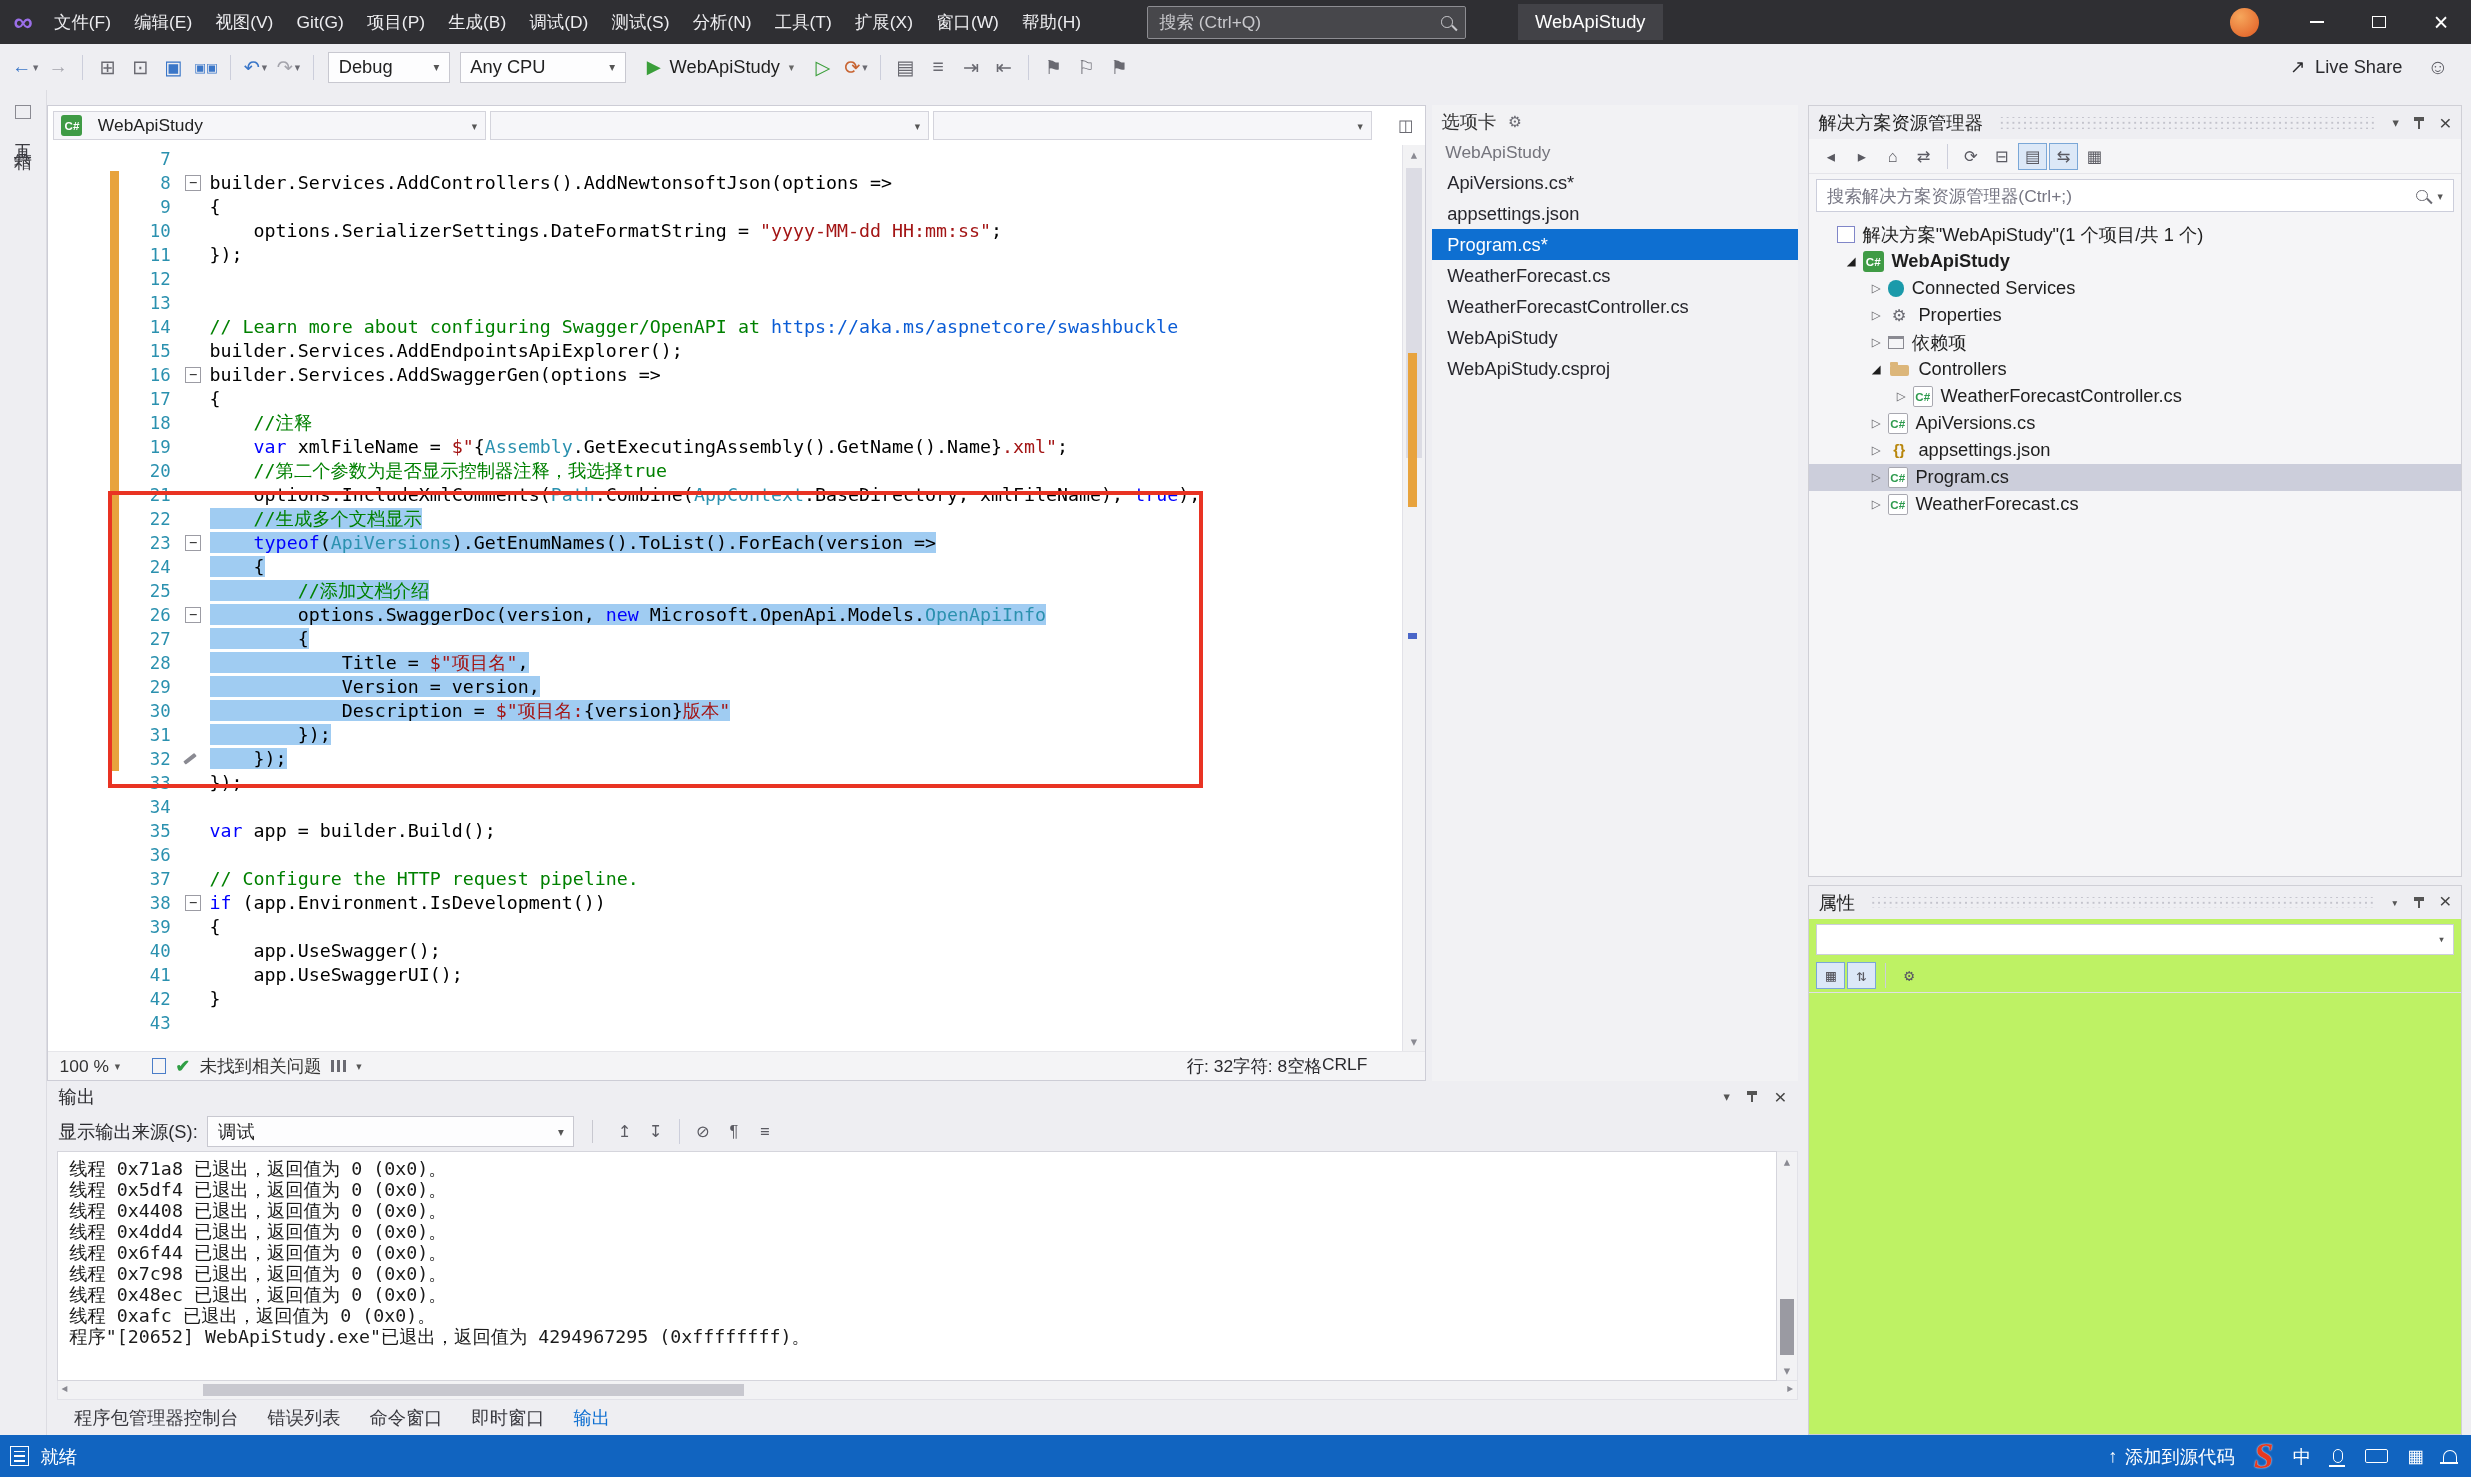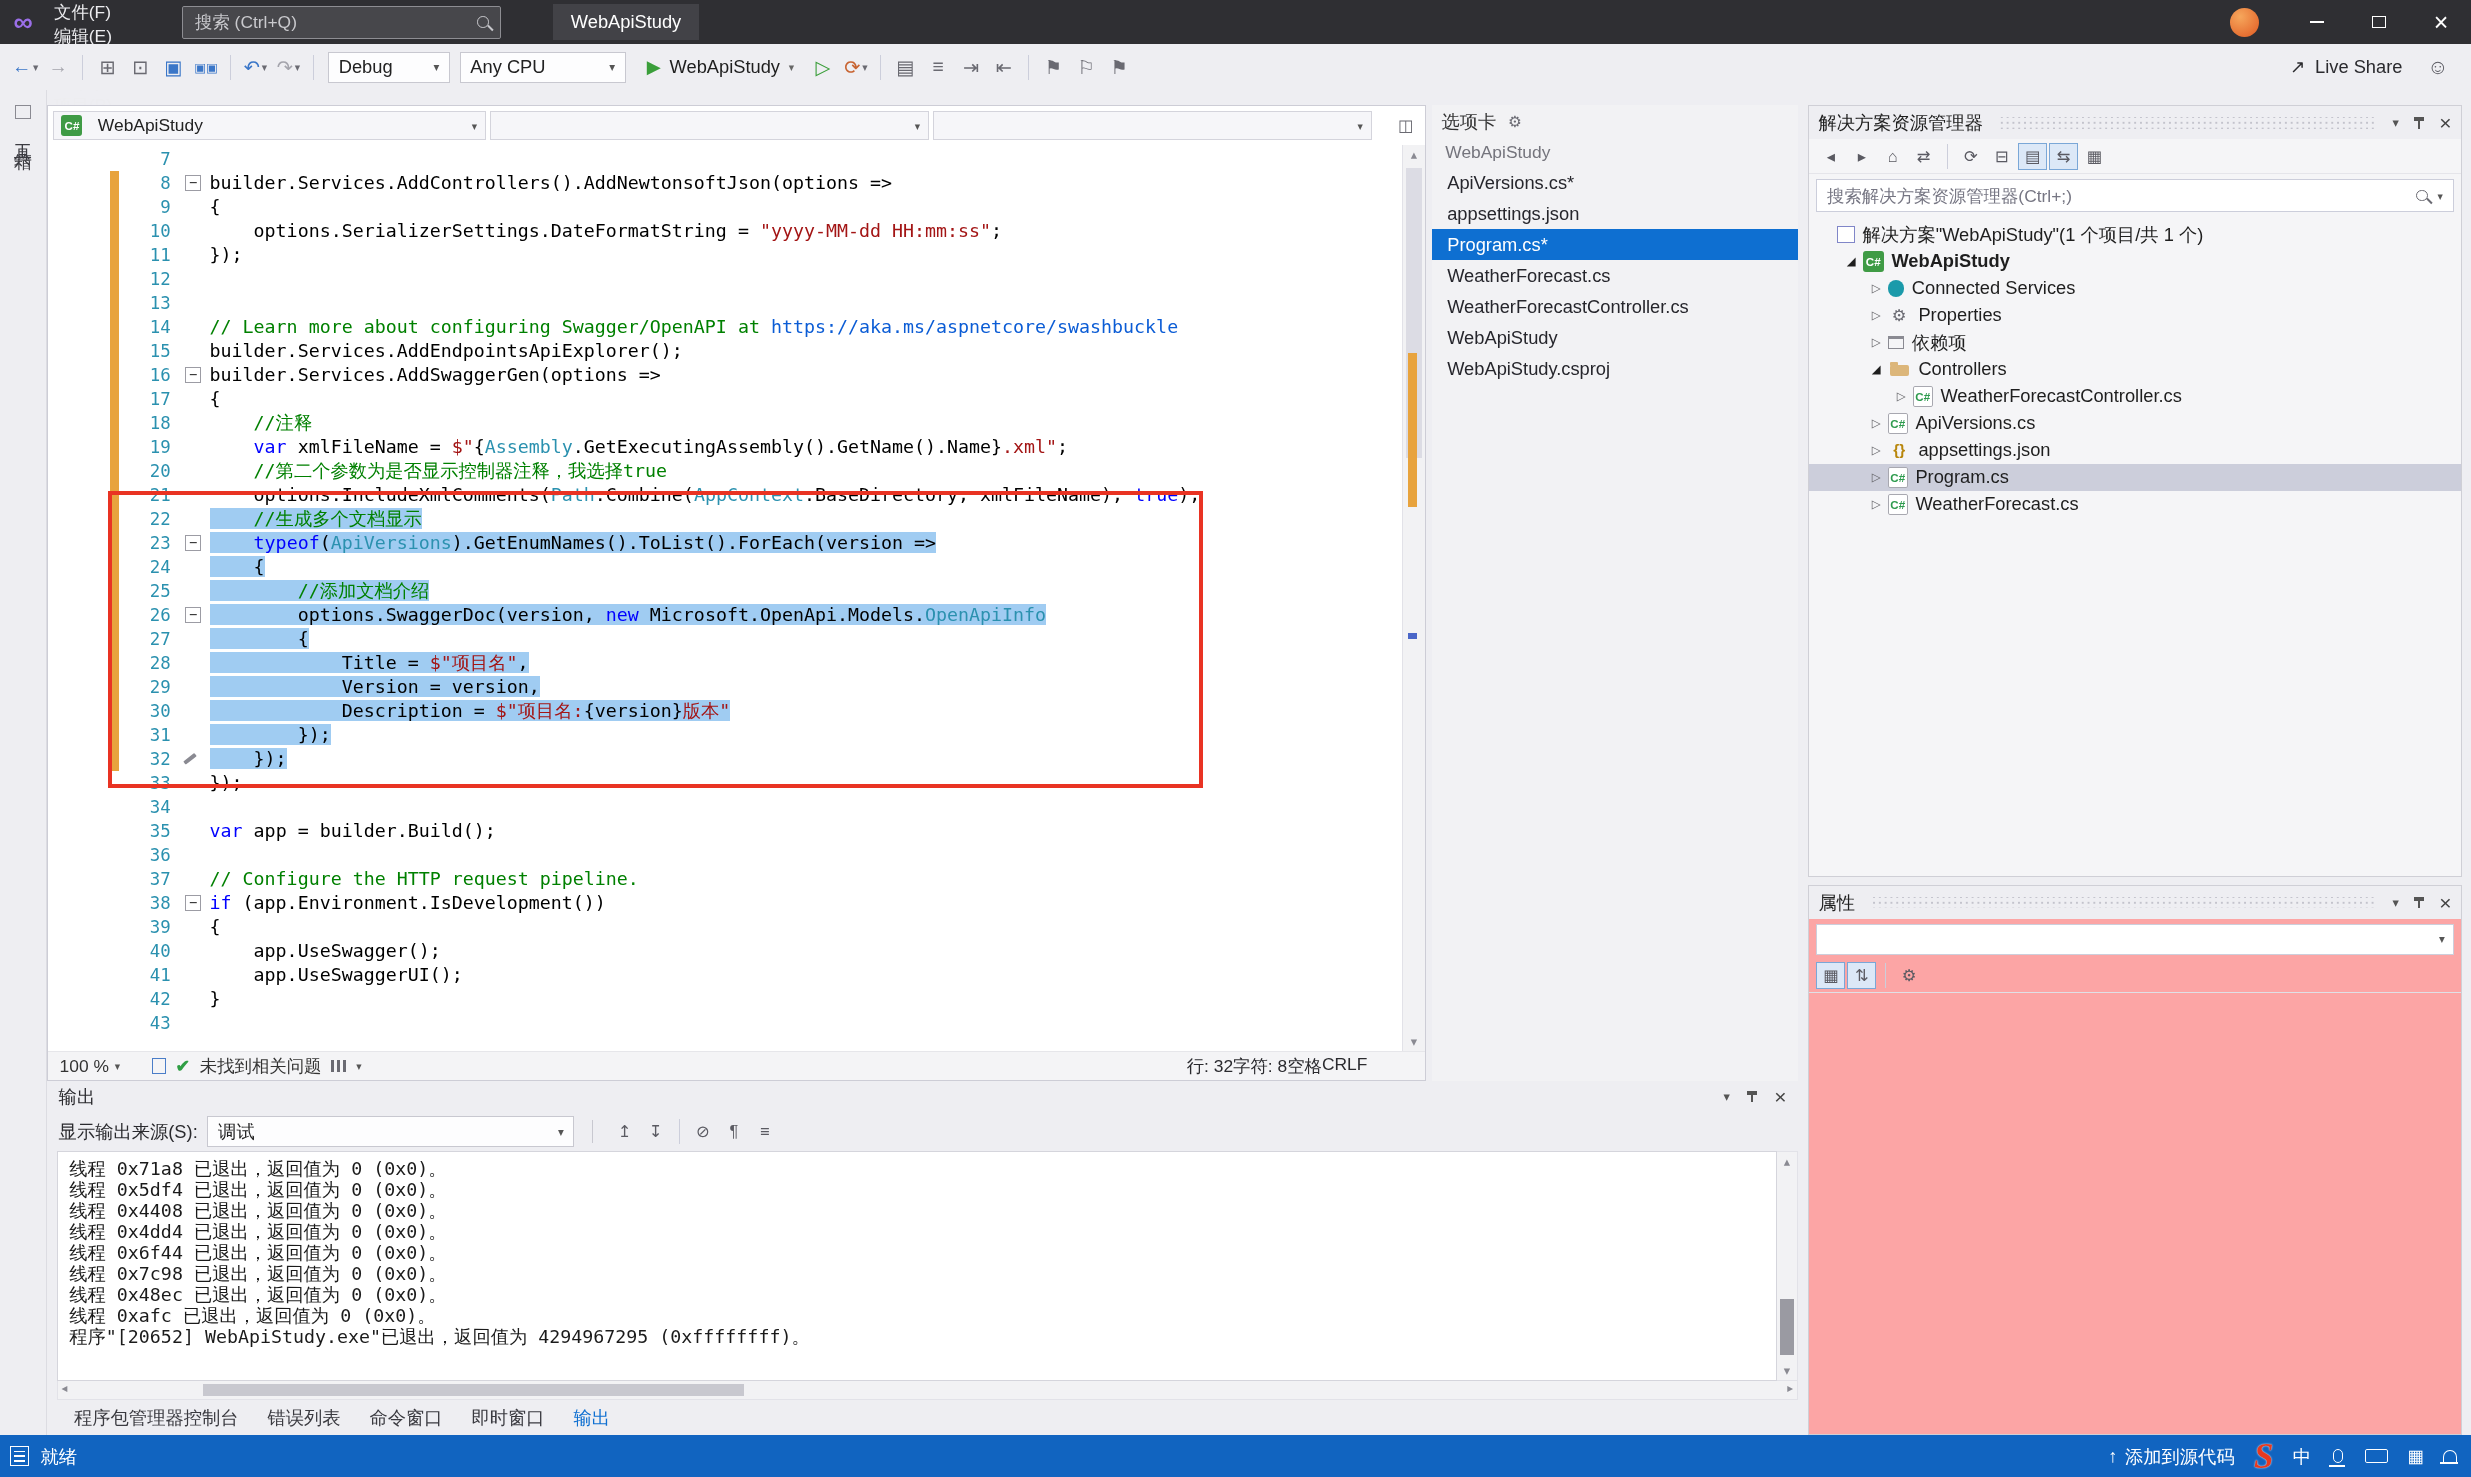--- a/index.html
+++ b/index.html
@@ -2,21 +2,21 @@
 <html><head>
 <meta charset="utf-8">
 <style>
   * { margin:0; padding:0; box-sizing:border-box; }
   html,body { width:2472px; height:1477px; overflow:hidden; font-family:"Liberation Sans",sans-serif; }
   #app { position:relative; width:2472px; height:1477px; background:#eeeef2; display:flex; flex-direction:column; }
 
   
   .titlebar { height:44px; background:#2f2f33; display:flex; align-items:center; color:#ededf0; font-size:17.4px; flex-shrink:0; }
   .vs-logo { color:#9b6fe8; font-size:27px; margin:0 9.7px 0 13.5px; font-weight:bold; }
-  .menubar { display:flex; height:100%;flex-direction:column; }
+  .menubar { display:flex; height:100%; }
   .menu-item { padding:0 11.6px; height:100%; display:flex; align-items:center; cursor:default; }
   .tb-search { width:319px; height:33px; background:#47474b; border:1px solid #8d8d92; border-radius:1.9px; margin-left:54px; display:flex; align-items:center; justify-content:space-between; color:#c9c9cd; padding:0 11.6px; font-size:17.4px; }
   .mag-icon { width:11.6px; height:11.6px; border:1.9px solid currentColor; border-radius:50%; position:relative; display:inline-block; }
   .mag-icon::after { content:""; position:absolute; width:6.8px; height:1.9px; background:currentColor; transform:rotate(45deg); right:-5.8px; bottom:-1.9px; }
   .tb-project { margin-left:52px; background:#424247; padding:6.8px 17.4px; color:#fff; font-size:18.3px; }
   .tb-right { margin-left:auto; display:flex; align-items:center; height:100%; }
   .avatar { width:29px; height:29px; border-radius:50%; background:radial-gradient(circle at 35% 30%, #f6a75c, #e05a22); margin-right:27px; }
   .winbtn { width:62px; height:44px; display:flex; align-items:center; justify-content:center; color:#fff; font-size:25px; }
   .min-glyph { width:14.5px; height:1.9px; background:#fff; display:block; }
   .max-glyph { width:13.5px; height:11.6px; border:1.9px solid #fff; display:block; }
@@ -136,21 +136,21 @@
   .ticon-csproj { background:#3f9b45; color:#fff; width:21px; border-radius:2.9px; }
   .ticon-cs { color:#2e9b4e; border:1px solid #a8a8b0; background:#fff; width:20px; border-radius:1.9px; }
   .ticon-json { color:#b8860b; font-size:15.4px; }
   .ticon-solution { width:17.4px; height:17.4px; border:1.9px solid #8086c8; background:#fff; }
   .ticon-services { width:16.4px; height:16.4px; border-radius:50%; background:#1b9aaa; }
   .ticon-properties { color:#6a6a72; font-size:16.4px; font-weight:normal; }
   .ticon-dependencies { width:16.4px; height:13.5px; border:1.9px solid #8a8a92; border-top:3.9px solid #8a8a92; }
   .ticon-folder { position:relative; }
   .ticon-folder::before { content:""; position:absolute; left:1.9px; top:2.9px; width:8.7px; height:3.9px; background:#dcb67a; border-radius:1px; }
   .ticon-folder::after { content:""; position:absolute; left:1.9px; top:5.8px; width:19.3px; height:11.6px; background:#dcb67a; border-radius:1.9px; }
-  .props-panel { margin-top:7.7px; flex:1; background:#fca5a5; border:1px solid #cfcfd6; display:flex; flex-direction:column; min-height:0; }
+  .props-panel { margin-top:7.7px; flex:1; background:#bef264; border:1px solid #cfcfd6; display:flex; flex-direction:column; min-height:0;font-family:Liberation Mono, monospace; }
   .props-dd { height:31px; margin:4.8px 7.7px; background:#fff; border:1px solid #cccedb; display:flex; align-items:center; padding:0 7.7px; flex:none; }
   .props-dd .caret { margin-left:auto; font-size:11.6px; color:#555; }
   .props-toolbar { height:33px; display:flex; align-items:center; gap:1.9px; padding:0 7.7px; border-bottom:1px solid #e0e0e6; flex:none; }
   .props-empty { flex:1; }
 
   
   .statusbar { height:42px; background:#1164c0; color:#fff; display:flex; align-items:center; font-size:18.3px; flex-shrink:0; }
   .sb-left { display:flex; align-items:center; gap:11.6px; padding-left:9.7px; }
   .sb-icon { width:19.3px; height:19.3px; border:1.9px solid #fff; position:relative; }
   .sb-icon::after { content:""; position:absolute; inset:2.9px; background:repeating-linear-gradient(0deg,#fff 0 1.9px,transparent 1.9px 4.8px); }

